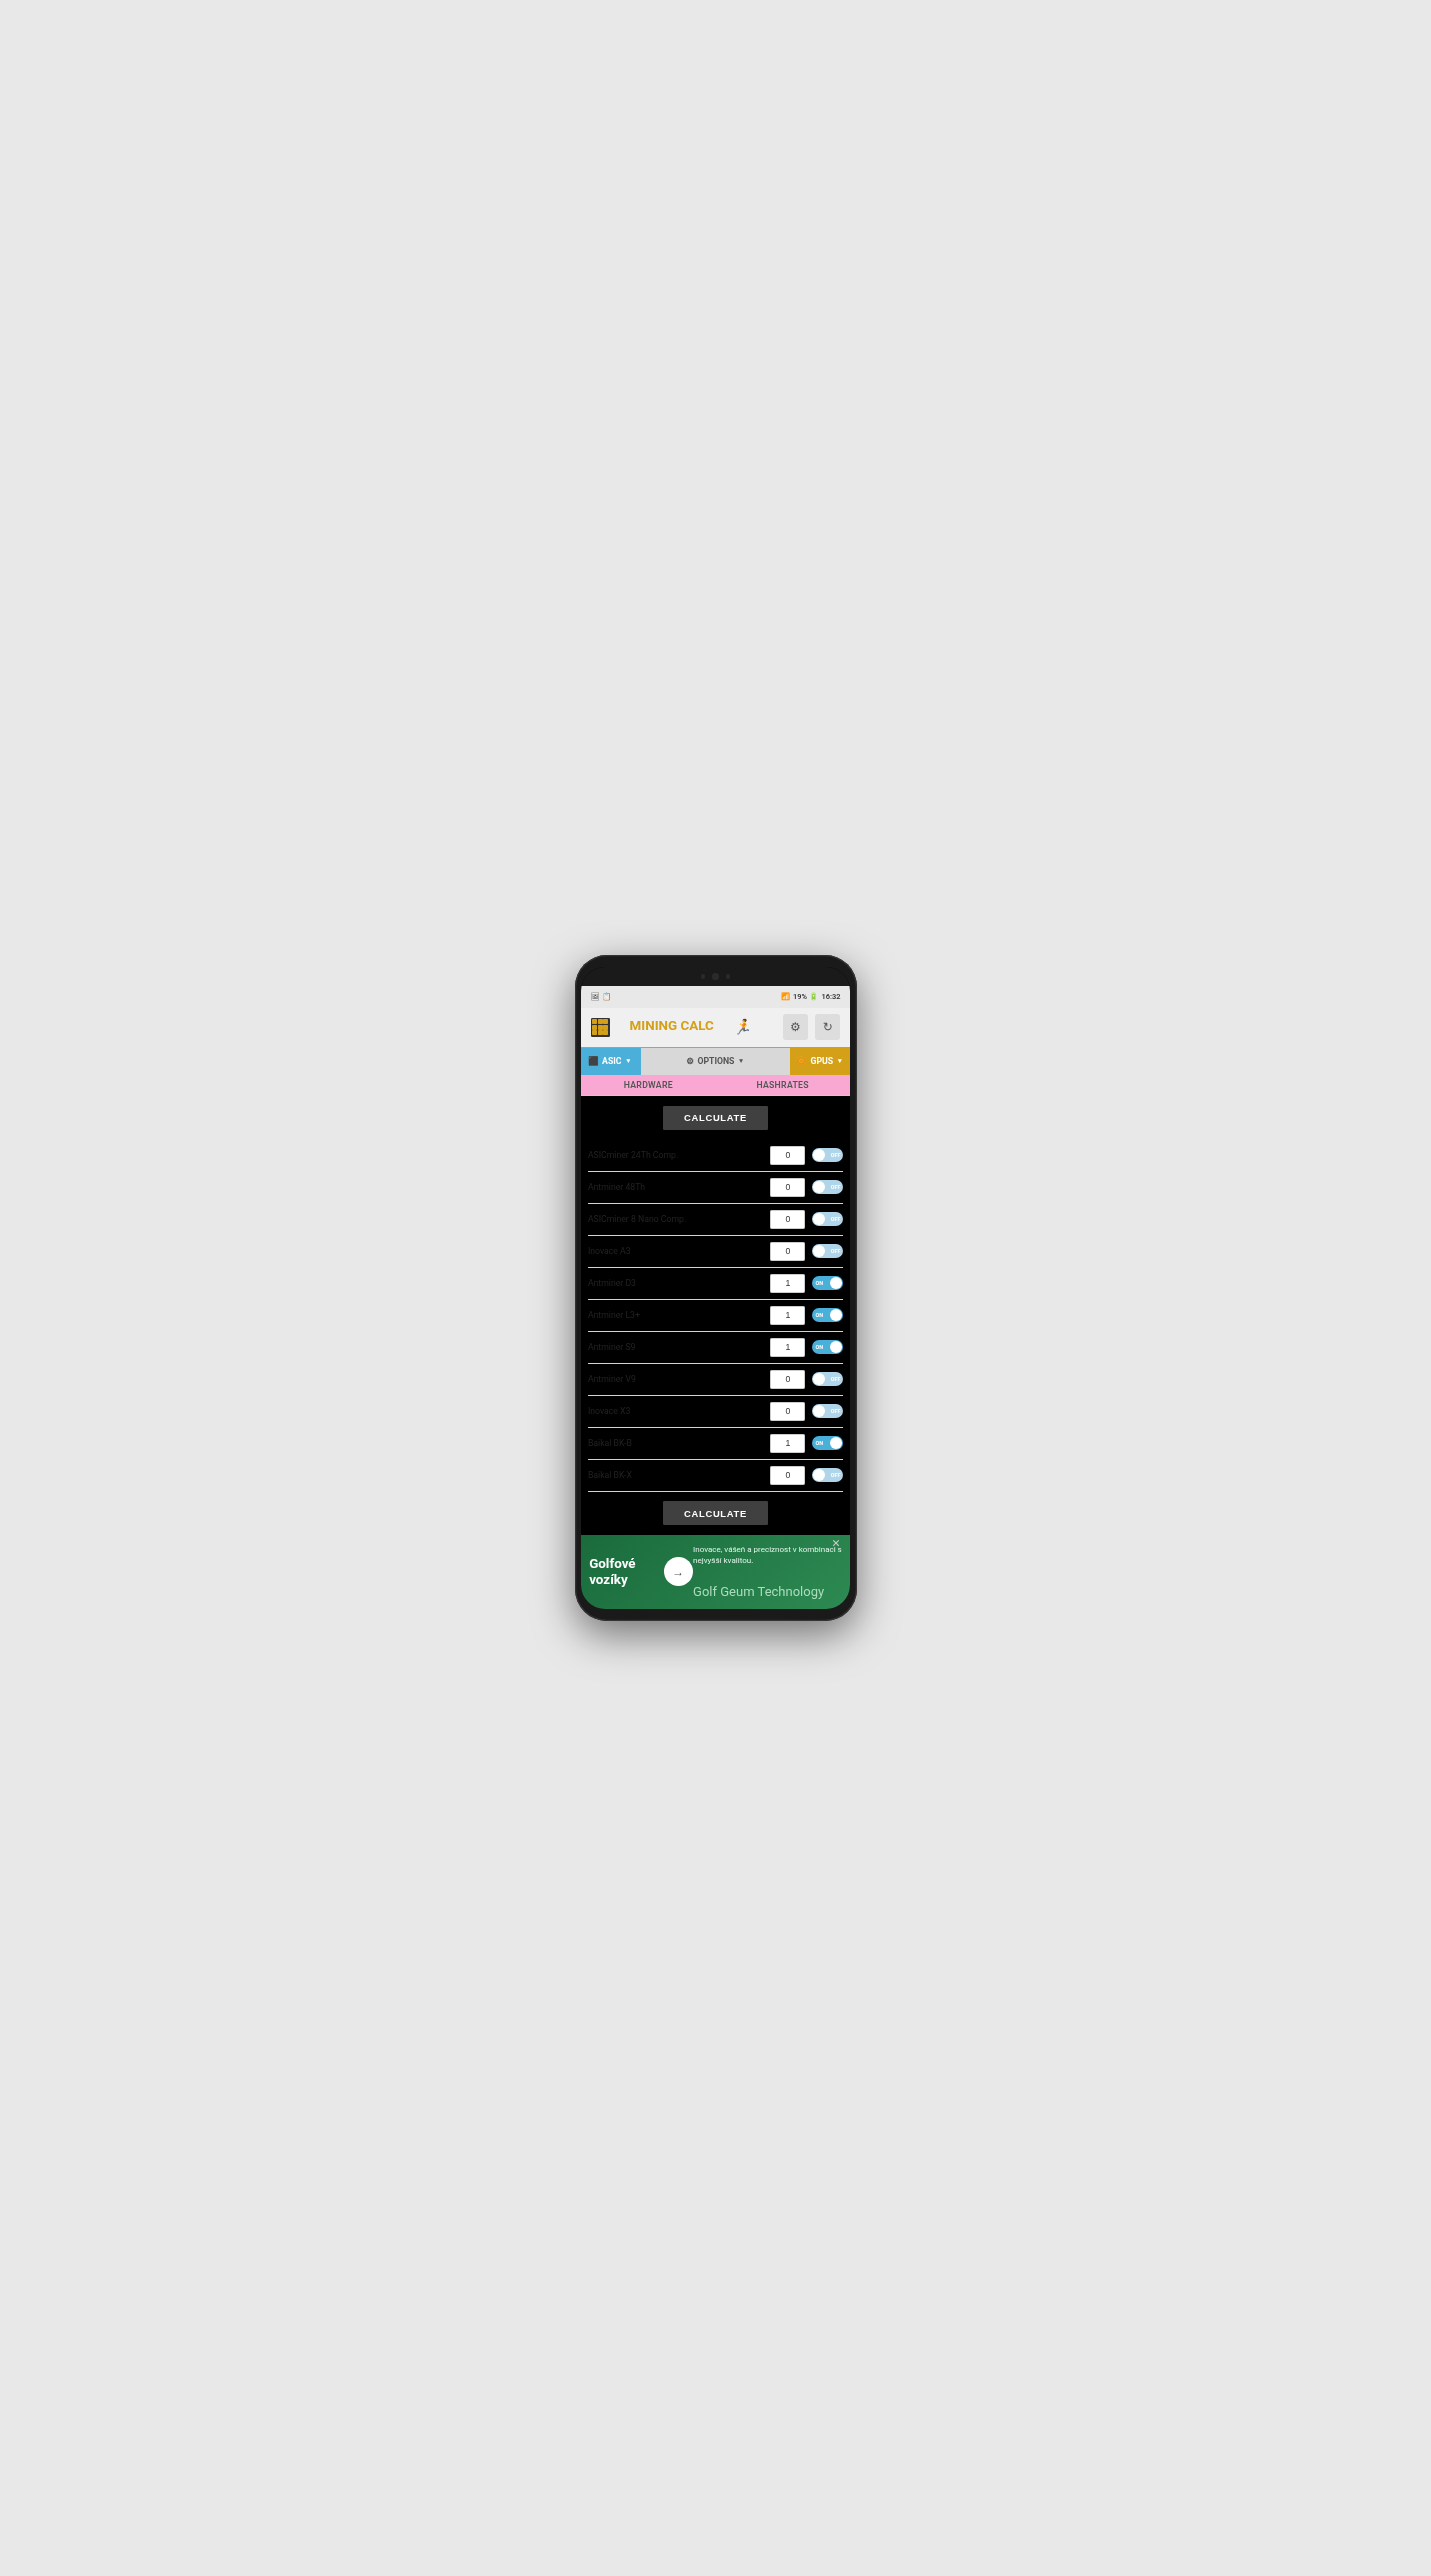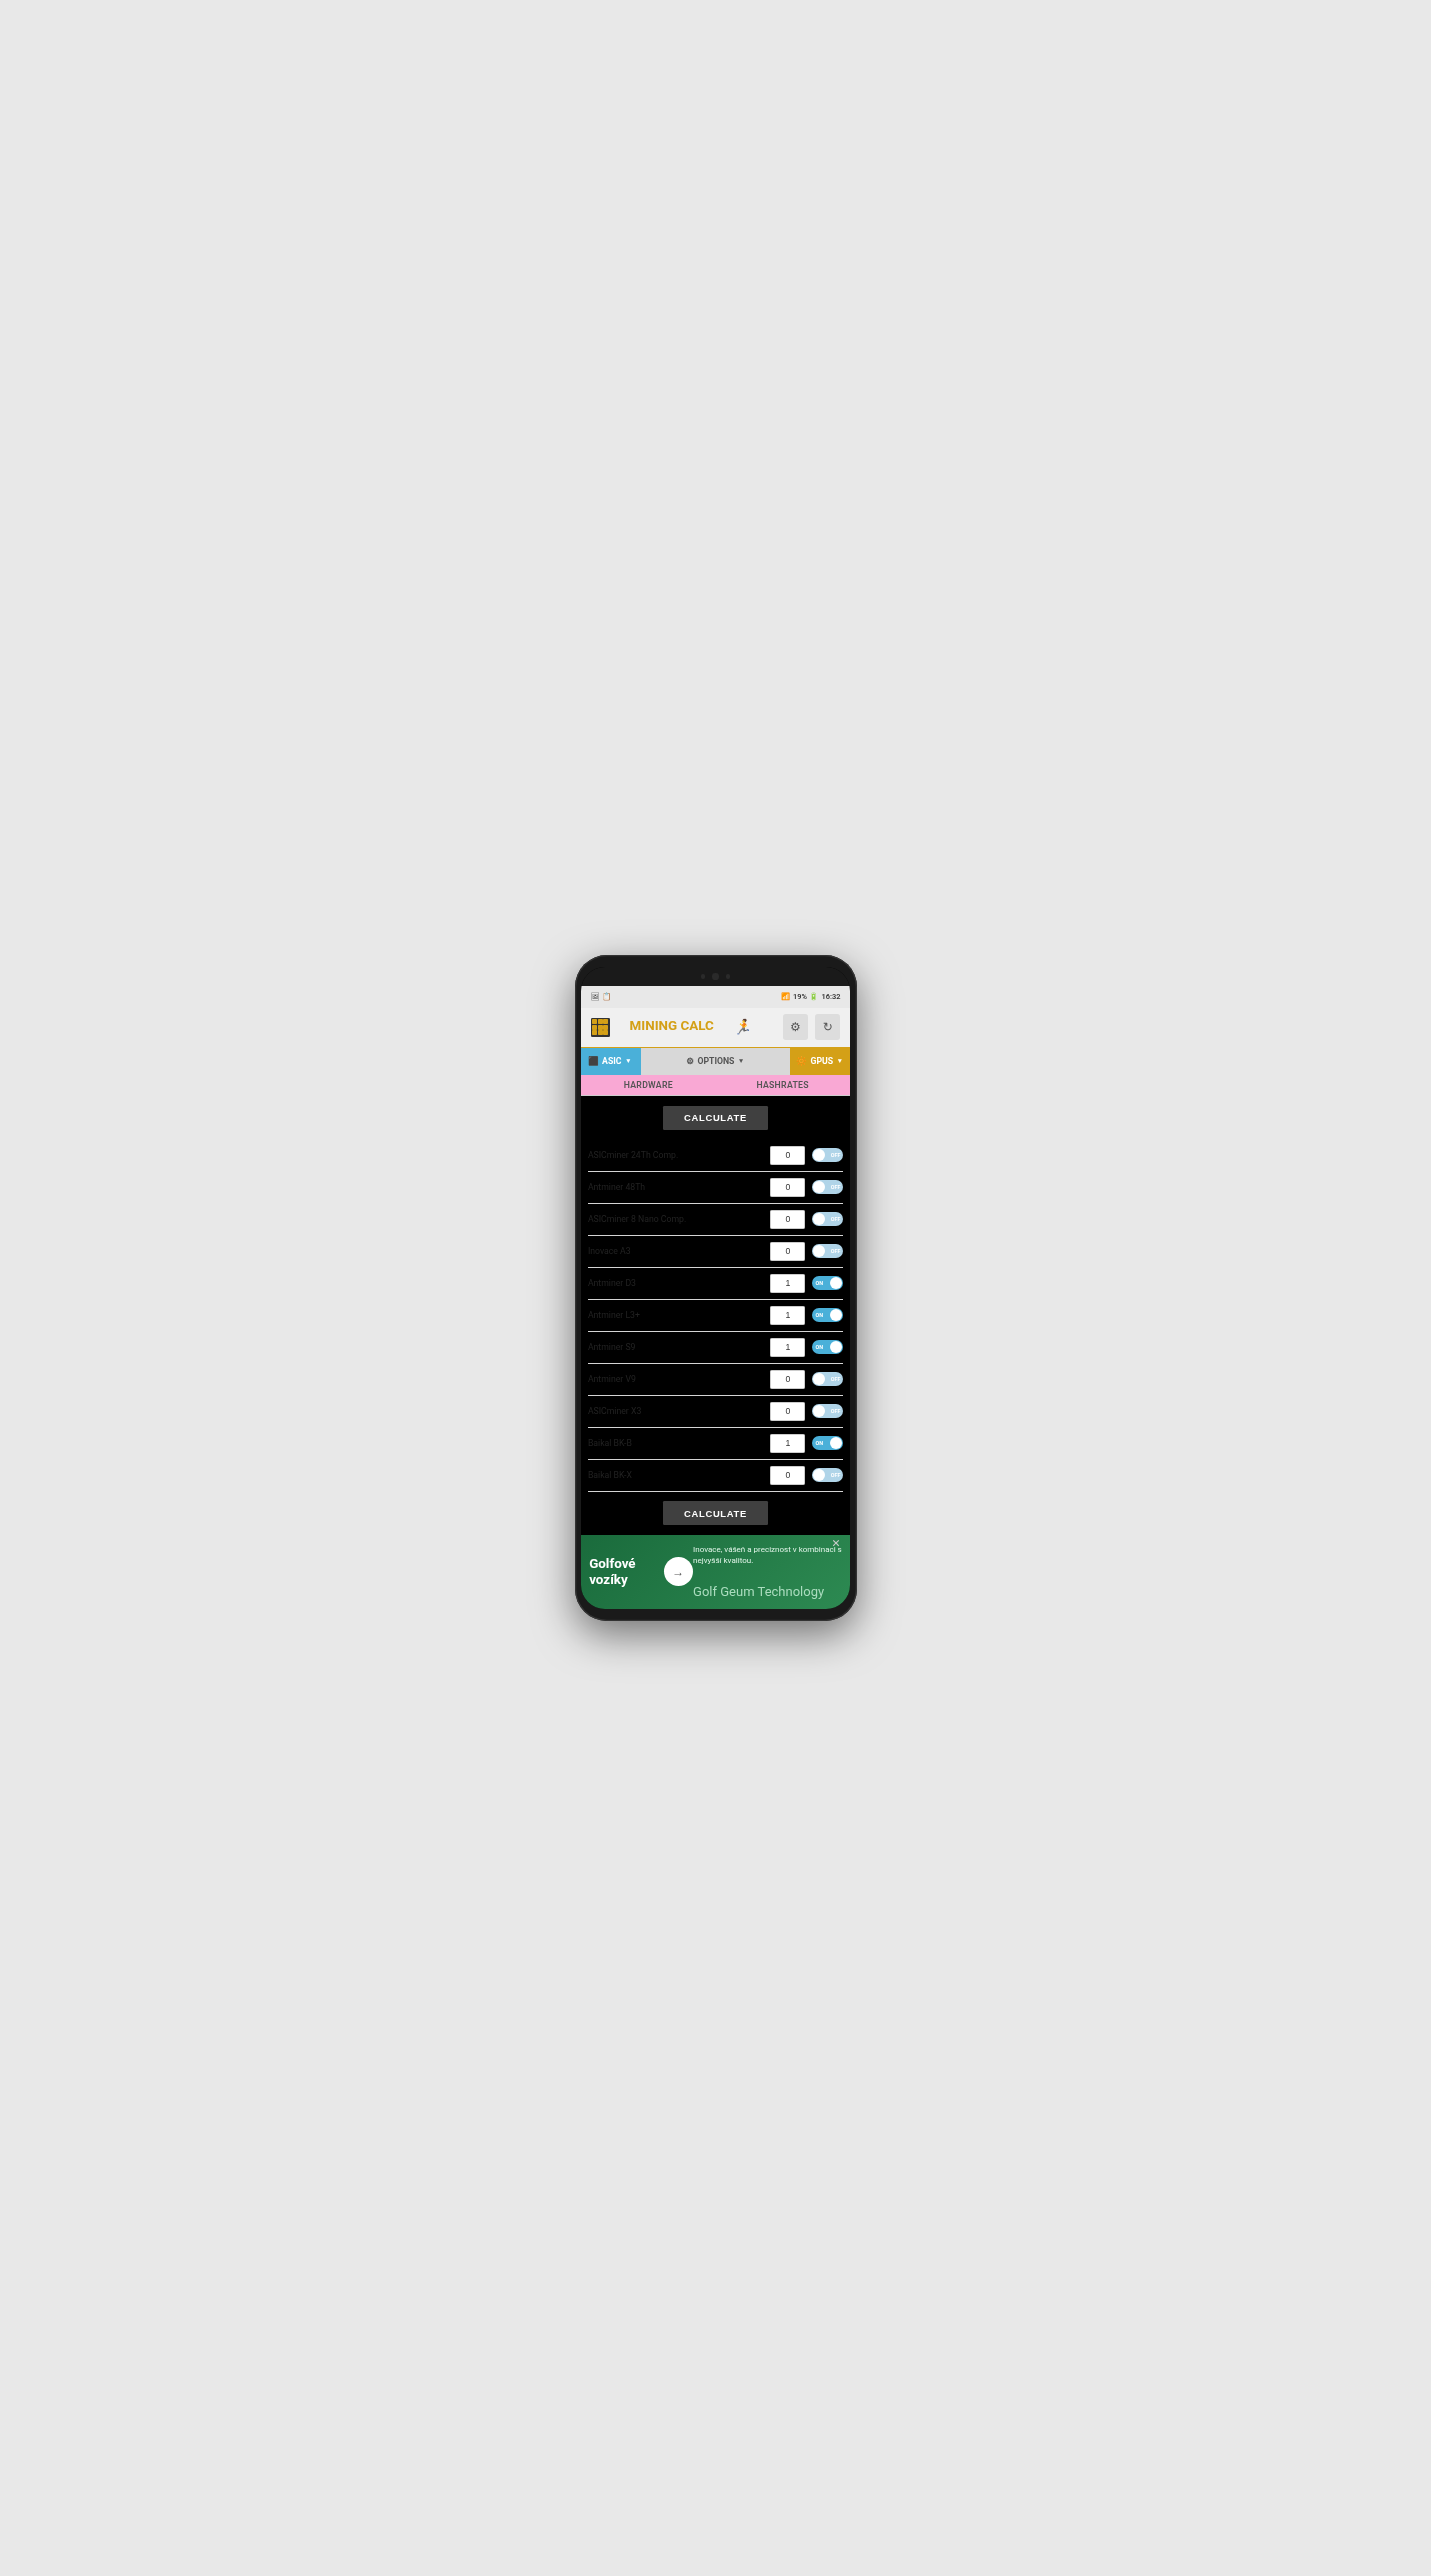--- a/index.html
+++ b/index.html
@@ -476,21 +476,21 @@
         </div>
         <div class="miner-row">
           <span class="miner-name">Antminer V9</span>
           <input type="text" class="miner-input" value="0" style="">
           <div class="toggle toggle-off">
             <div class="toggle-knob"></div>
             <span class="toggle-label">OFF</span>
           </div>
         </div>
         <div class="miner-row">
-          <span class="miner-name">ASICminer X3</span>
+          <span class="miner-name">Inovace X3</span>
           <input type="text" class="miner-input" value="0" style="">
           <div class="toggle toggle-off">
             <div class="toggle-knob"></div>
             <span class="toggle-label">OFF</span>
           </div>
         </div>
         <div class="miner-row">
           <span class="miner-name">Baikal BK-B</span>
           <input type="text" class="miner-input" value="1" style="">
           <div class="toggle toggle-on">

